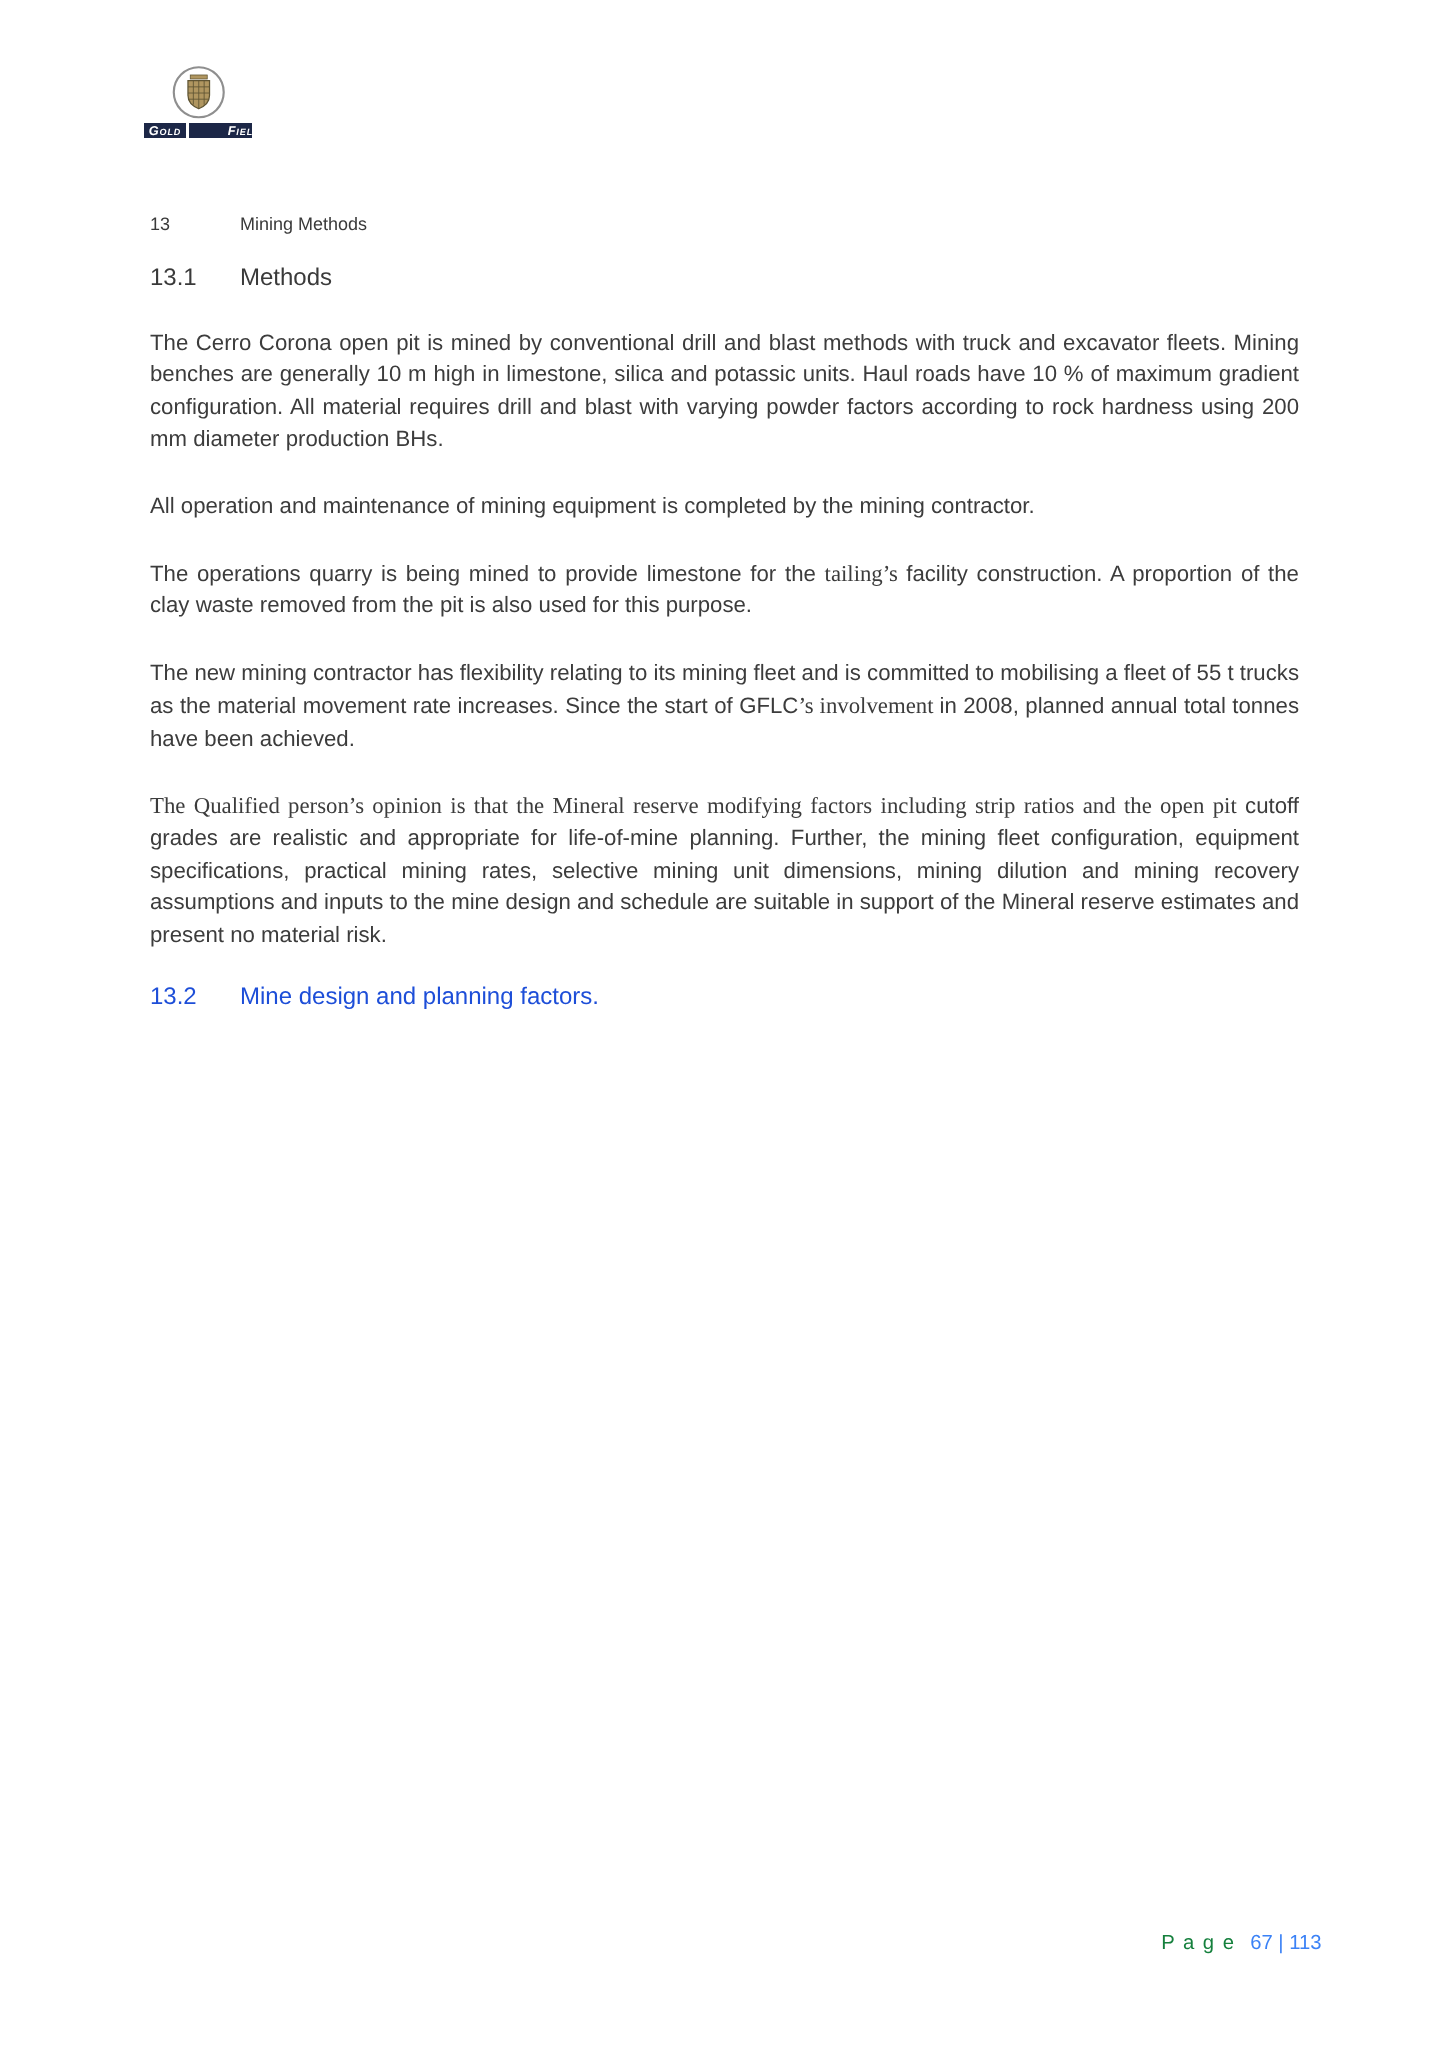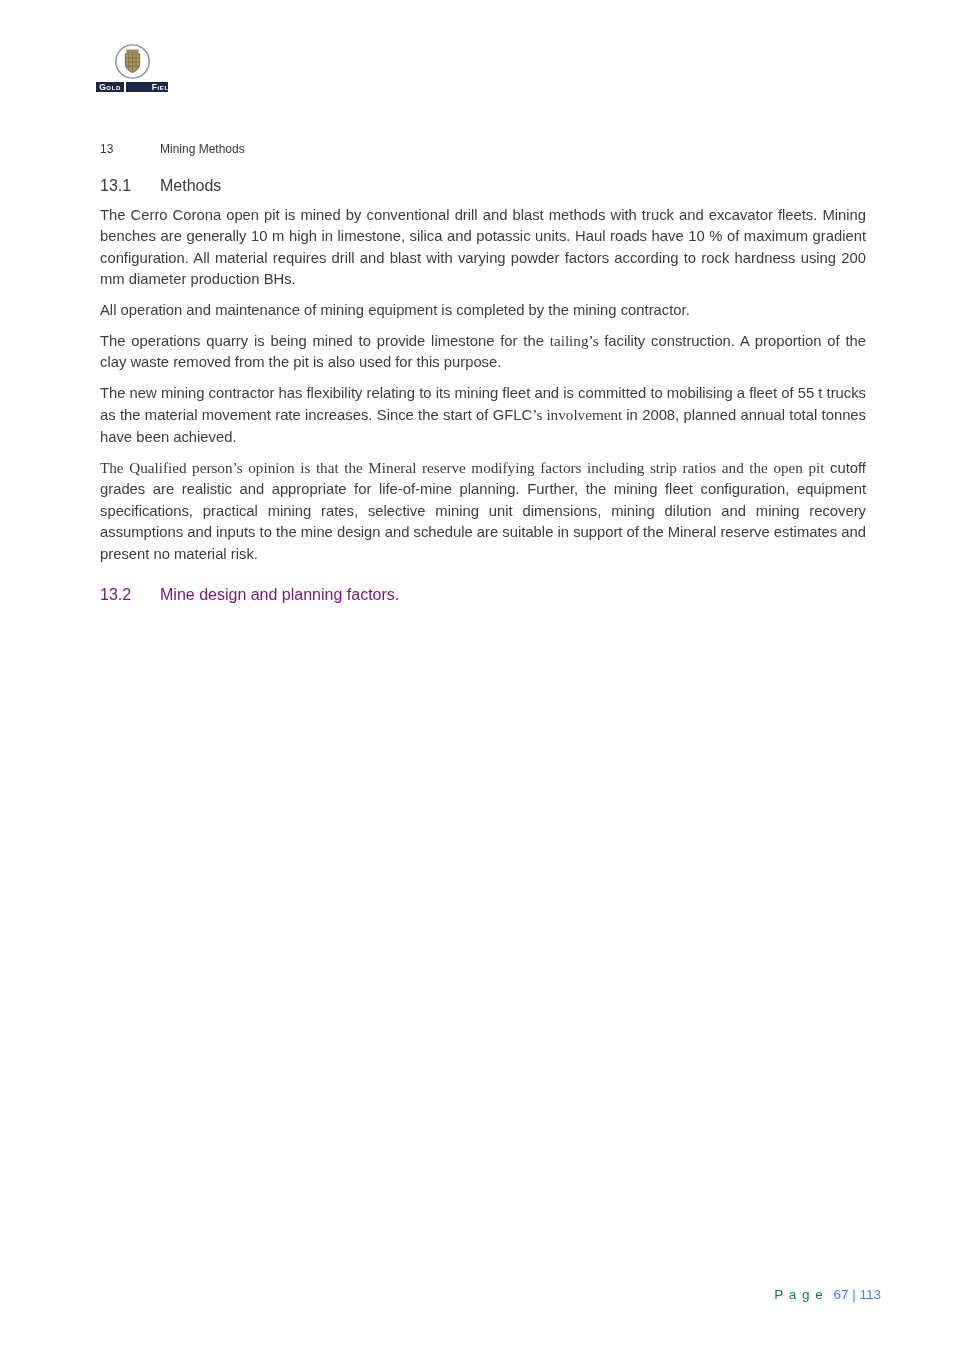--- a/index.html
+++ b/index.html
@@ -9,21 +9,21 @@
     height: 1365px;
     position: relative;
     font-family: "Liberation Sans", sans-serif;
     color: #3a3a3a;
     overflow: hidden;
   }
 
   
   .logo { position: absolute; top: 43px; left: 96px; width: 72px; }
   .crest { display: block; margin: 0 auto 2px auto; }
-  .wordmark { display: flex; gap: 2px; }
+  .wordmark { display: flex; gap: 2px; font-style: italic; }
   .wbox {
     background: #1c2747;
     color: #ffffff;
     font-variant: small-caps;
     font-weight: 700;
     font-size: 8.5px;
     line-height: 10px;
     height: 10px;
     letter-spacing: 0.6px;
     padding: 0 3px;
@@ -36,24 +36,24 @@
   .content {
     position: absolute;
     top: 138px;
     left: 100px;
     width: 766px;
   }
   .hrow { display: flex; align-items: baseline; }
   .hrow .hnum { width: 60px; flex: 0 0 60px; }
   .h-major { font-size: 12px; line-height: 22px; color: #3a3a3a; }
   .h-minor { font-size: 16px; line-height: 21px; color: #3a3a3a; margin-top: 15px; }
-  .h-minor2 { font-size: 16px; line-height: 21px; color: #701a75; margin-top: 19px; }
+  .h-minor2 { font-size: 16px; line-height: 21px; color: #1d4ed8; margin-top: 19px; }
 
   p.body-par {
-    margin-top: 9px;
+    margin-top: 23px;
     font-size: 14.8px;
     line-height: 21.4px;
     text-align: justify;
     color: #3c3c3c;
   }
   p.body-par .serif {
     font-family: "Liberation Serif", serif;
     font-size: 15.2px;
   }
 

